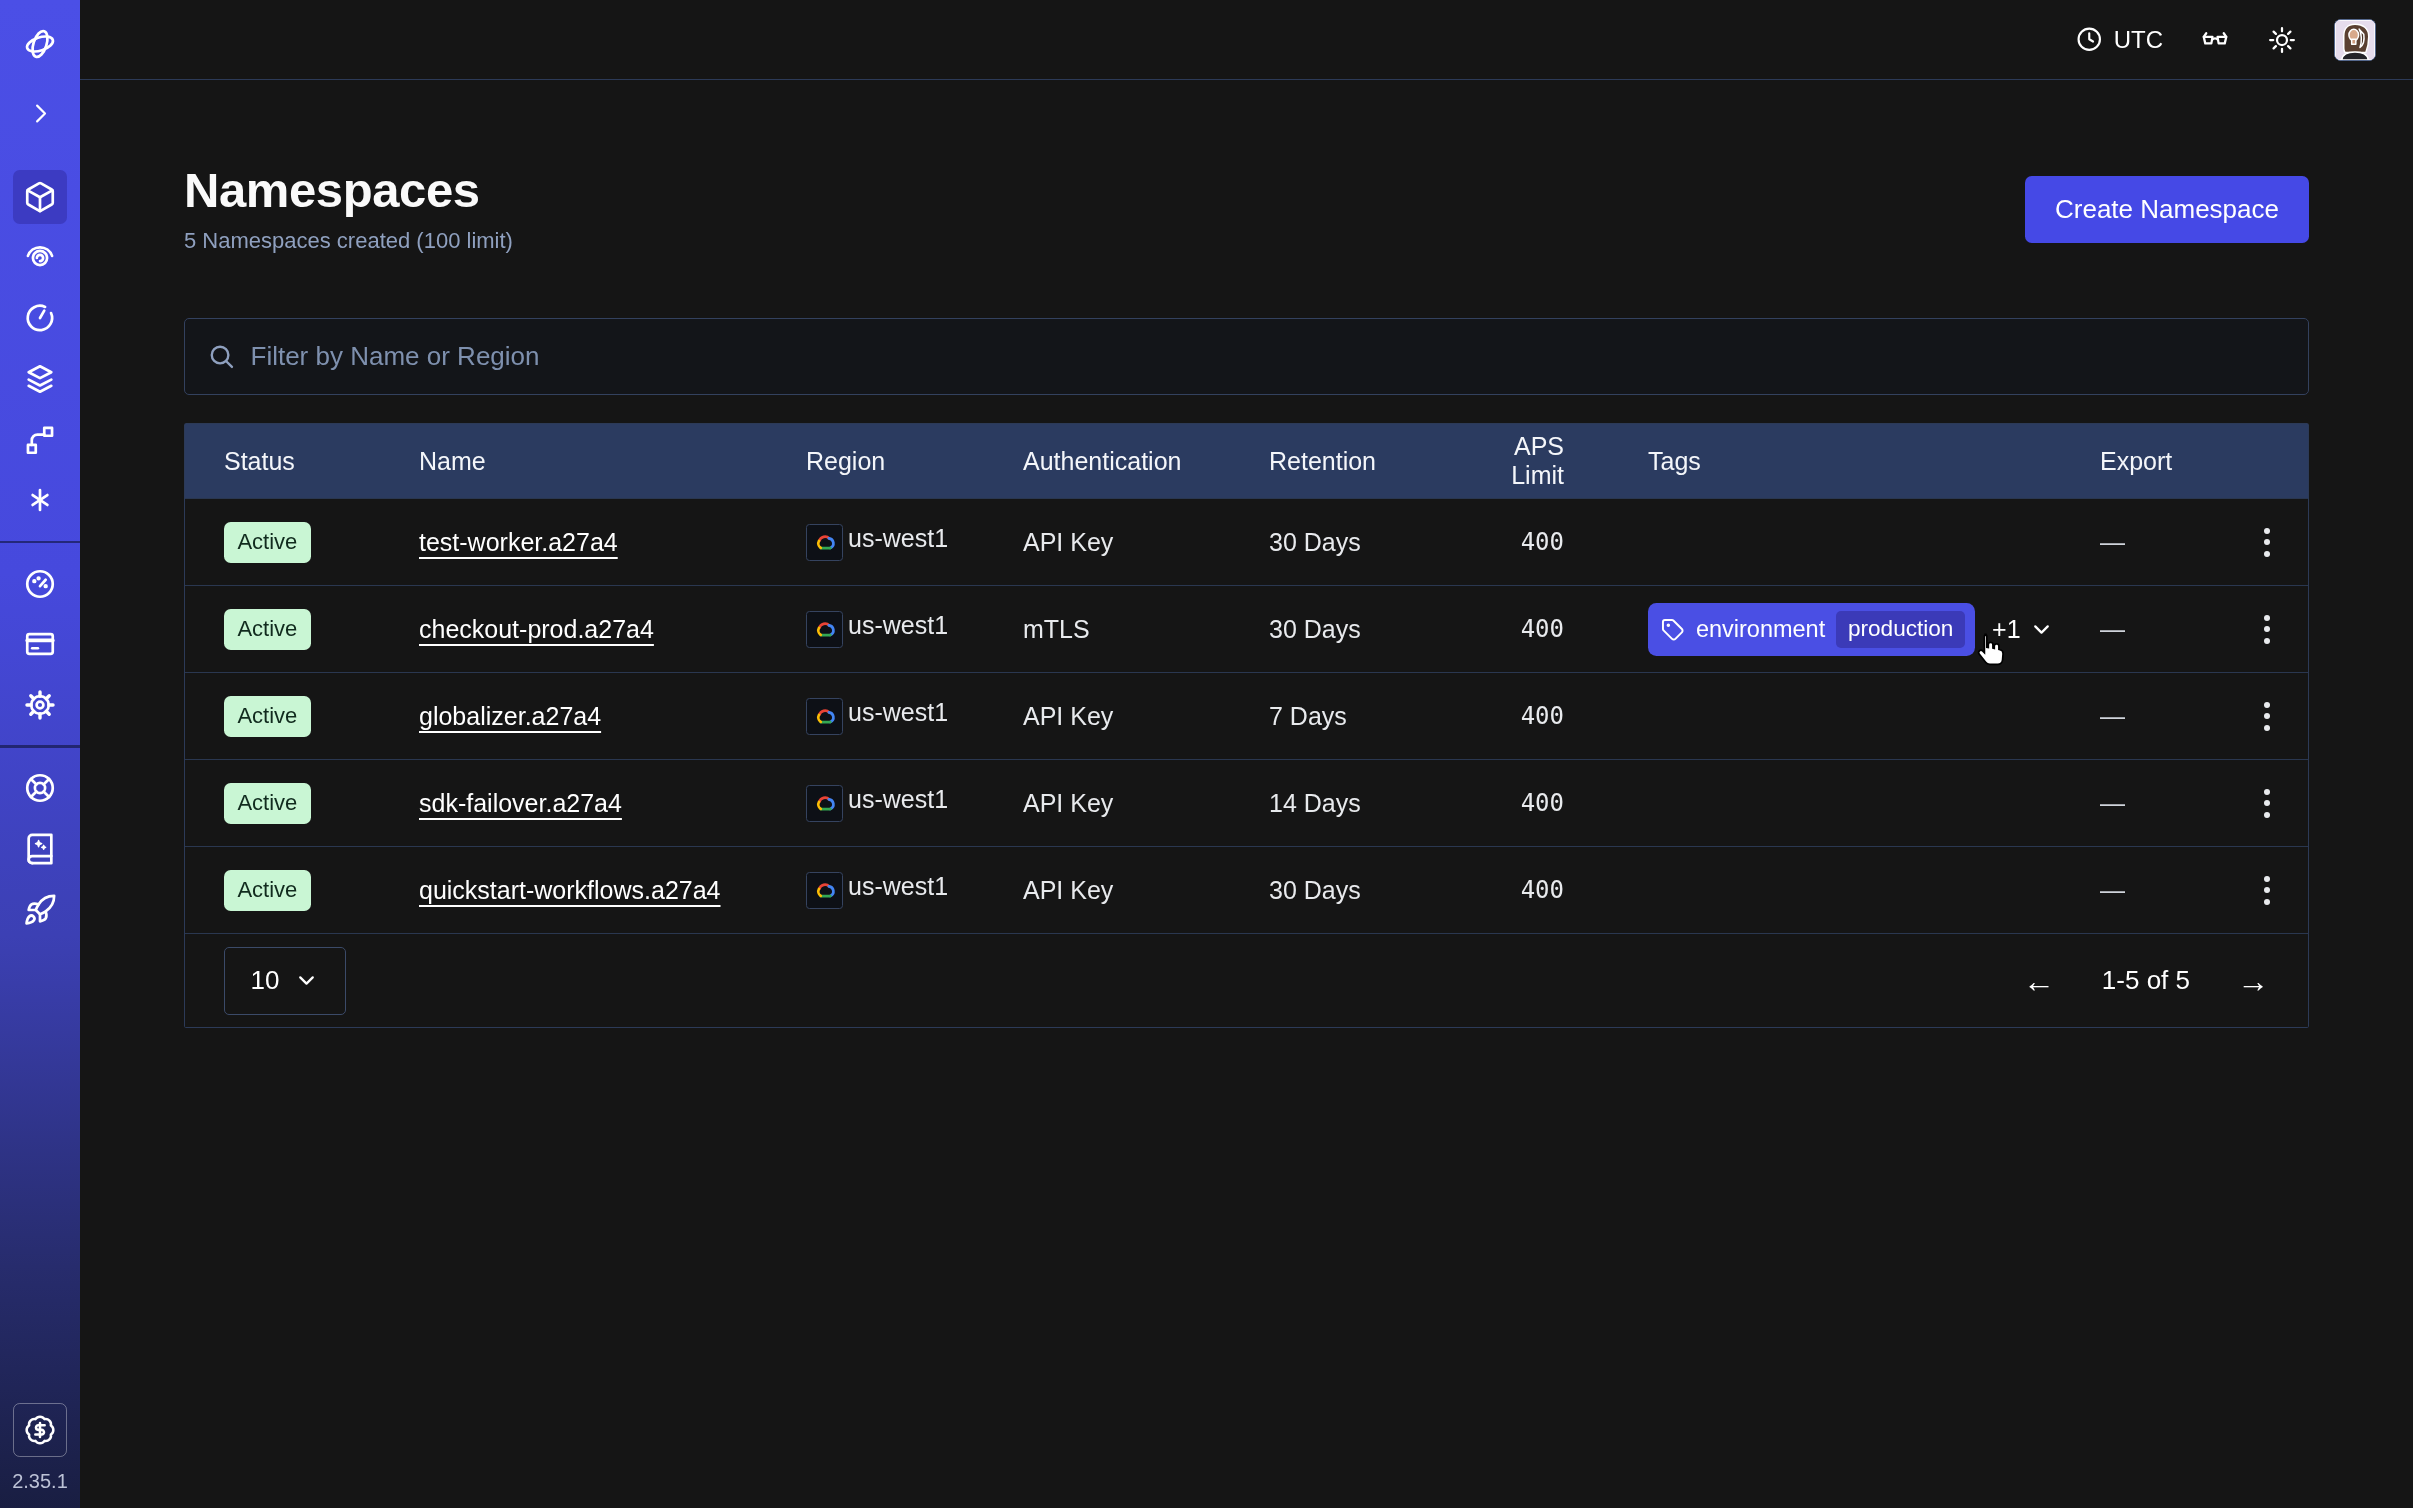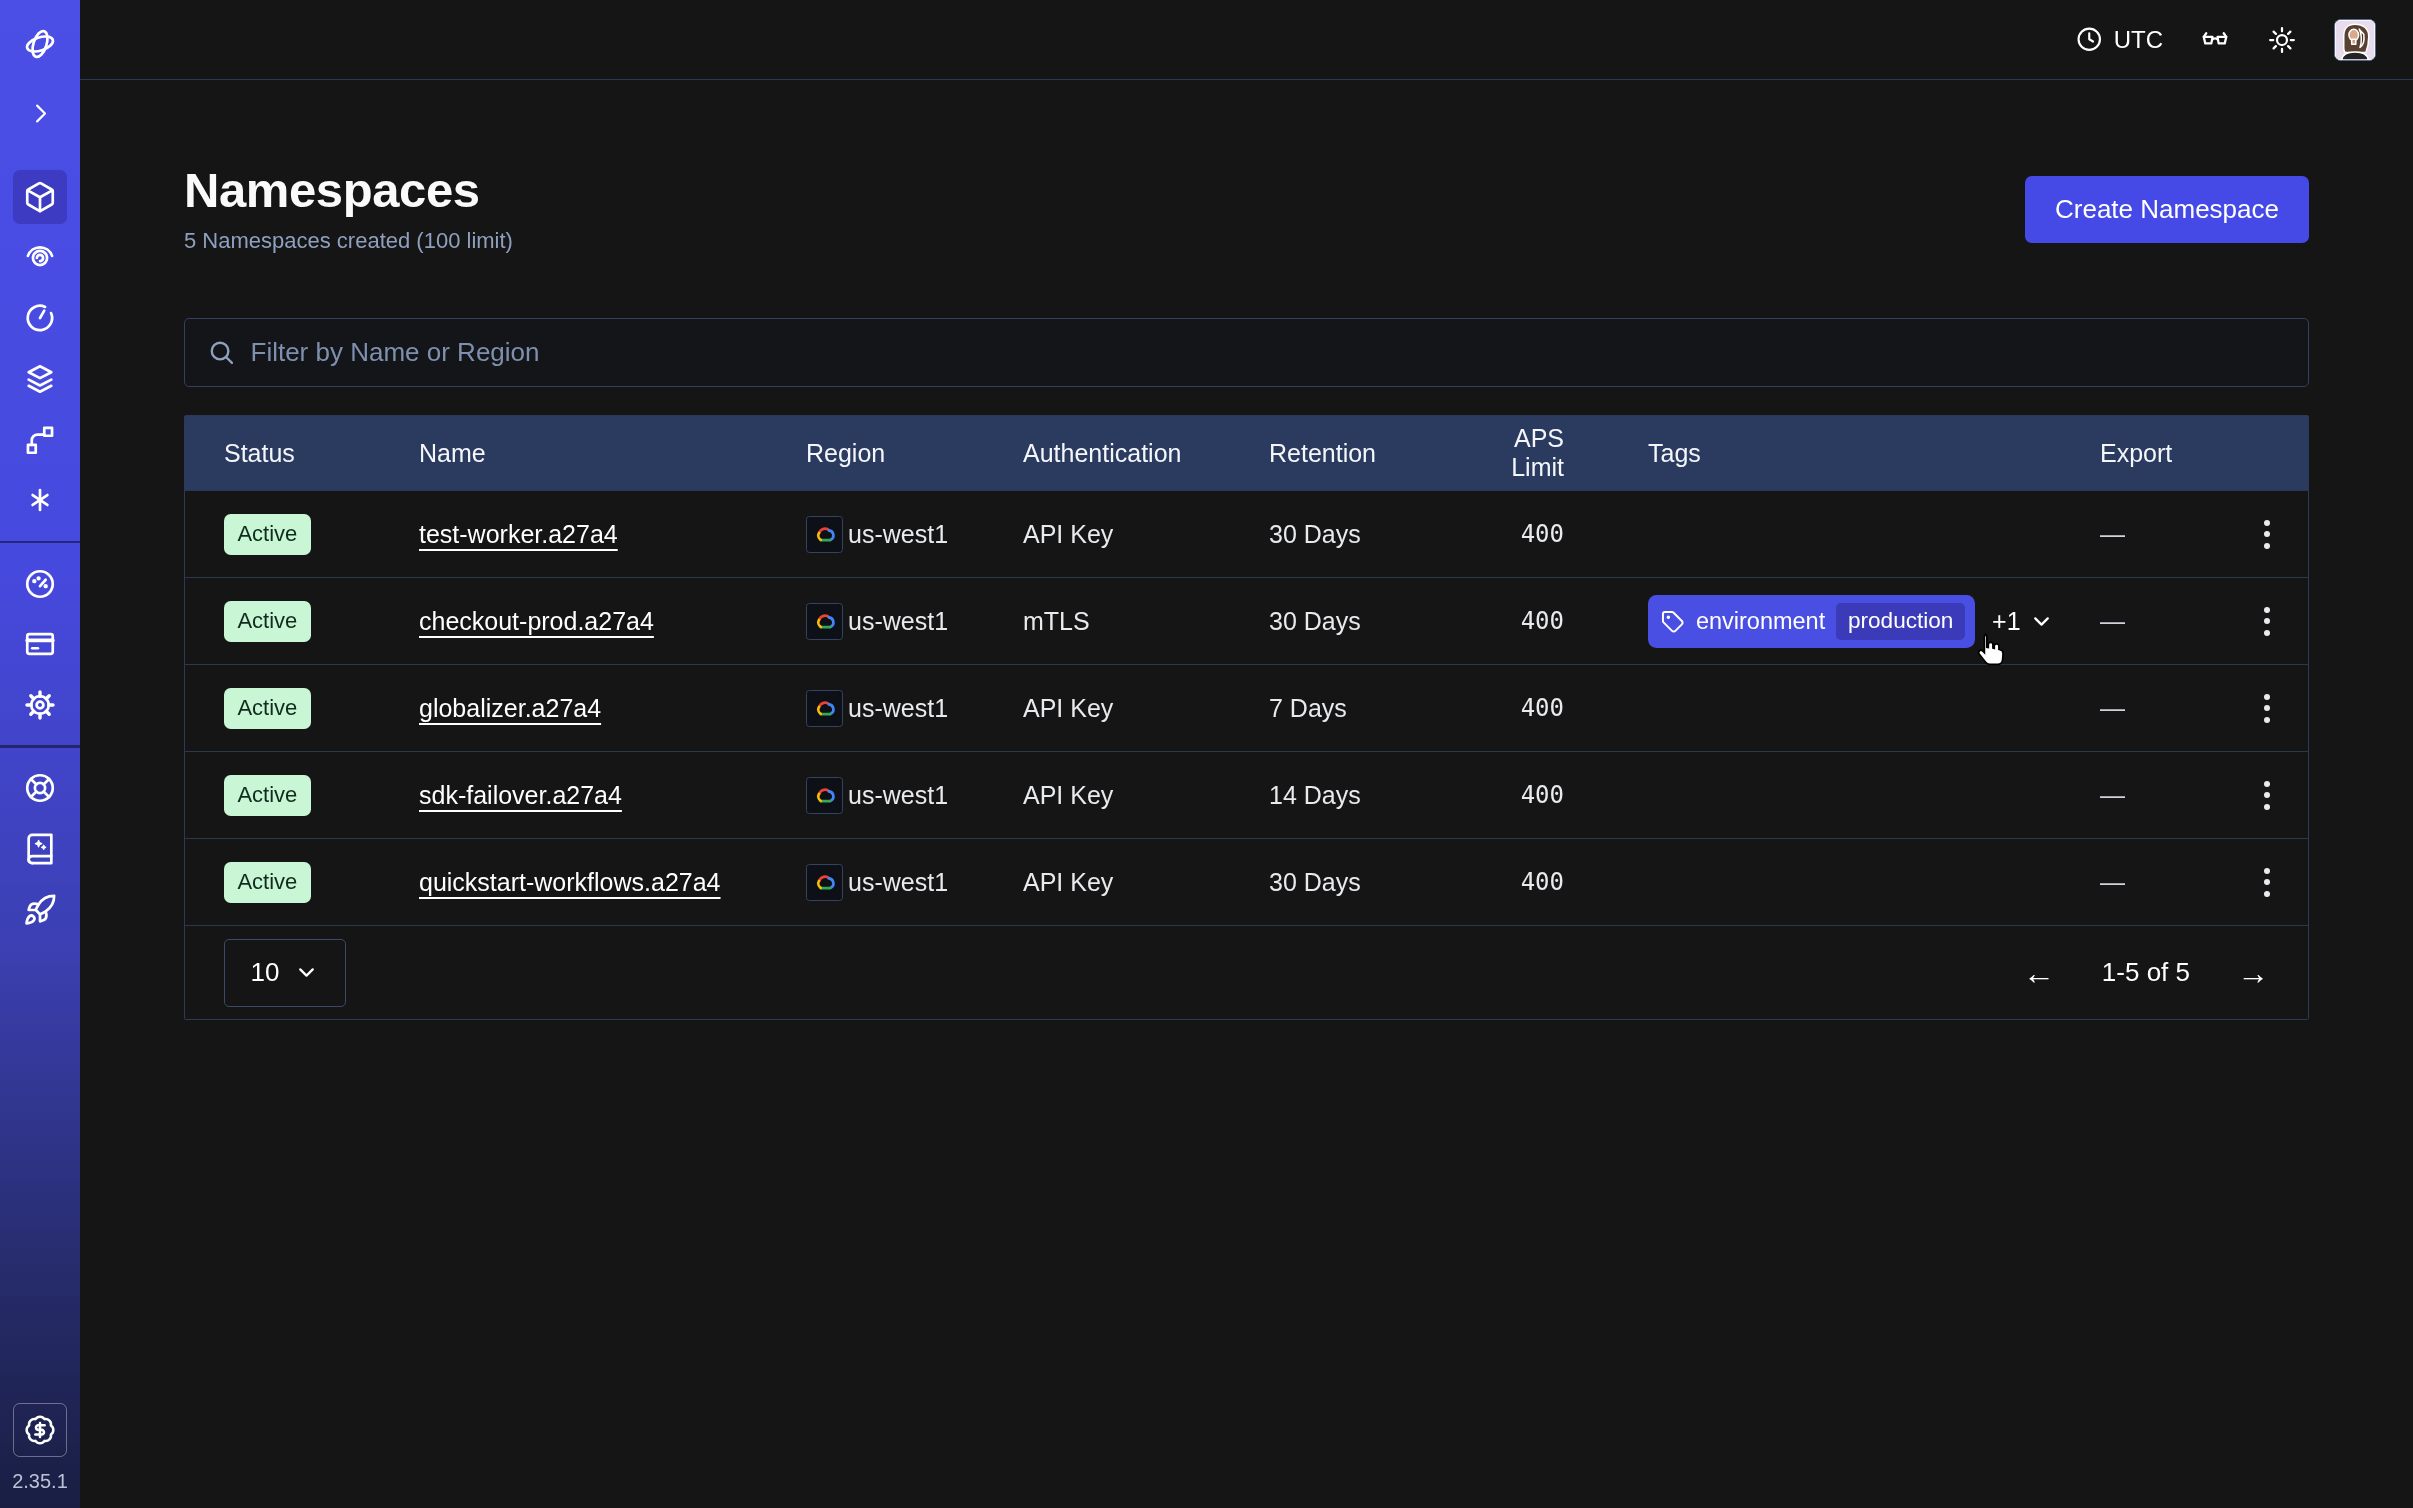--- a/index.html
+++ b/index.html
@@ -50,35 +50,35 @@
   .avatar{width:42px;height:42px;border-radius:6.7px;border:1.7px solid #54678c;overflow:hidden;cursor:pointer;background:#e6dcec;}
   .avatar svg{width:100%;height:100%;display:block;}
 
   .content{padding:0 104px;flex:1;}
 
   .page-head{margin-top:84px;display:flex;align-items:flex-start;justify-content:space-between;}
   .page-title{font-size:49px;font-weight:700;letter-spacing:-0.4px;color:#fafafa;line-height:1.1;}
   .page-sub{margin-top:10px;font-size:22px;color:var(--muted);}
   .create-btn{margin-top:11.7px;height:67px;padding:0 30px;background:var(--accent);border:none;border-radius:6.7px;color:#fff;font-size:26px;font-family:inherit;cursor:pointer;display:flex;align-items:center;}
 
-  .filter-box{margin-top:64px;height:69px;border:1.7px solid #33415e;border-radius:5px;background:#131519;display:flex;align-items:center;padding:0 22px;gap:15px;}
+  .filter-box{margin-top:64px;height:77px;border:1.7px solid #33415e;border-radius:5px;background:#131519;display:flex;align-items:center;padding:0 22px;gap:15px;}
   .filter-box svg{width:28.5px;height:28.5px;stroke:#8fa0bf;fill:none;stroke-width:2;stroke-linecap:round;}
   .filter-input{flex:1;background:transparent;border:none;outline:none;color:#e7eaf0;font-size:26px;font-family:inherit;}
   .filter-input::placeholder{color:#7e90ae;}
 
   
   .table{margin-top:28.5px;border:1.7px solid var(--border);border-radius:1.7px;}
   .grid-row{display:grid;grid-template-columns:195px 387px 217px 246px 192px 103px 536px 126px 1fr;align-items:center;padding-left:39px;}
   .thead{height:74px;background:var(--table-header);}
   .thead .th{font-size:25px;font-weight:500;color:#f4f6fa;}
   .th.aps{justify-self:end;text-align:right;}
   .th.tags{padding-left:84px;}
   .trow{height:87px;border-top:1.7px solid #2a3750;}
   .trow:first-of-type{border-top:none;}
-  .cell{font-size:25px;color:#e8eaed;display:flex;align-items:center;}
+  .cell{font-size:25px;color:#e8eaed;display:flex;}
   .badge{background:var(--badge-bg);color:var(--badge-text);font-size:22px;padding:7.5px 13.4px;border-radius:6.7px;display:inline-block;}
   .name-link{color:#fff;text-decoration:underline;text-decoration-thickness:1.7px;text-underline-offset:5.9px;cursor:pointer;}
   .region-cell{gap:5px;}
   .gcp-tile{width:37px;height:37px;border:1.7px solid #35435f;border-radius:3.4px;background:#0d1016;display:flex;align-items:center;justify-content:center;}
   .gcp-tile svg{width:25px;height:25px;fill:none;stroke-width:2.6;stroke-linecap:round;}
   .aps-cell{justify-self:end;font-family:"DejaVu Sans Mono", monospace;font-size:24px;}
   .tags-cell{padding-left:84px;gap:17px;}
   .tag-pill{height:53px;background:#4a4fe4;border-radius:8.4px;display:flex;align-items:center;gap:11px;padding:0 10px 0 13.4px;}
   .tag-pill svg{width:23.5px;height:23.5px;stroke:#fff;fill:none;stroke-width:2;stroke-linejoin:round;}
   .tag-key{font-size:23.5px;color:#fff;}

